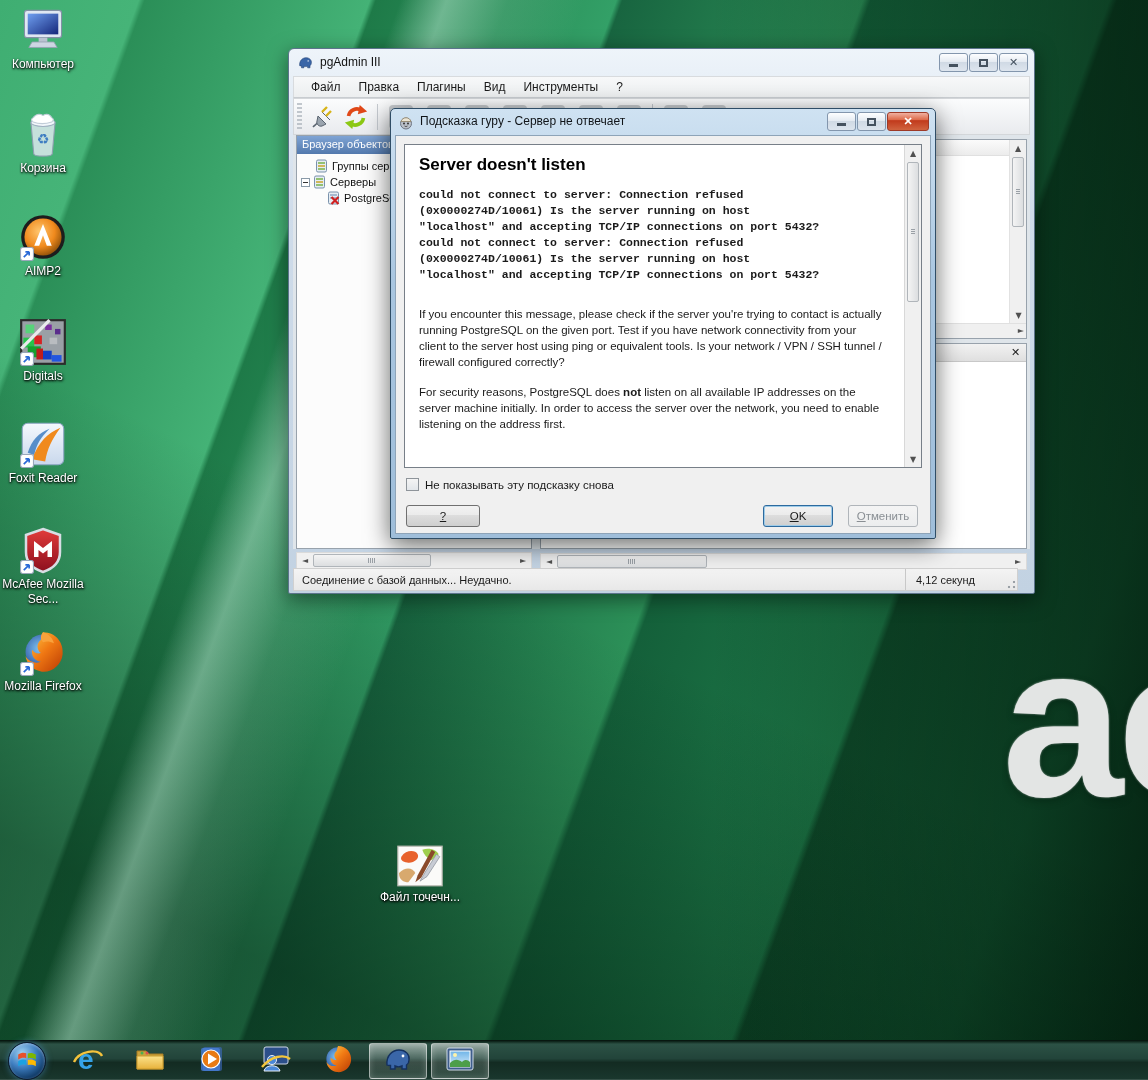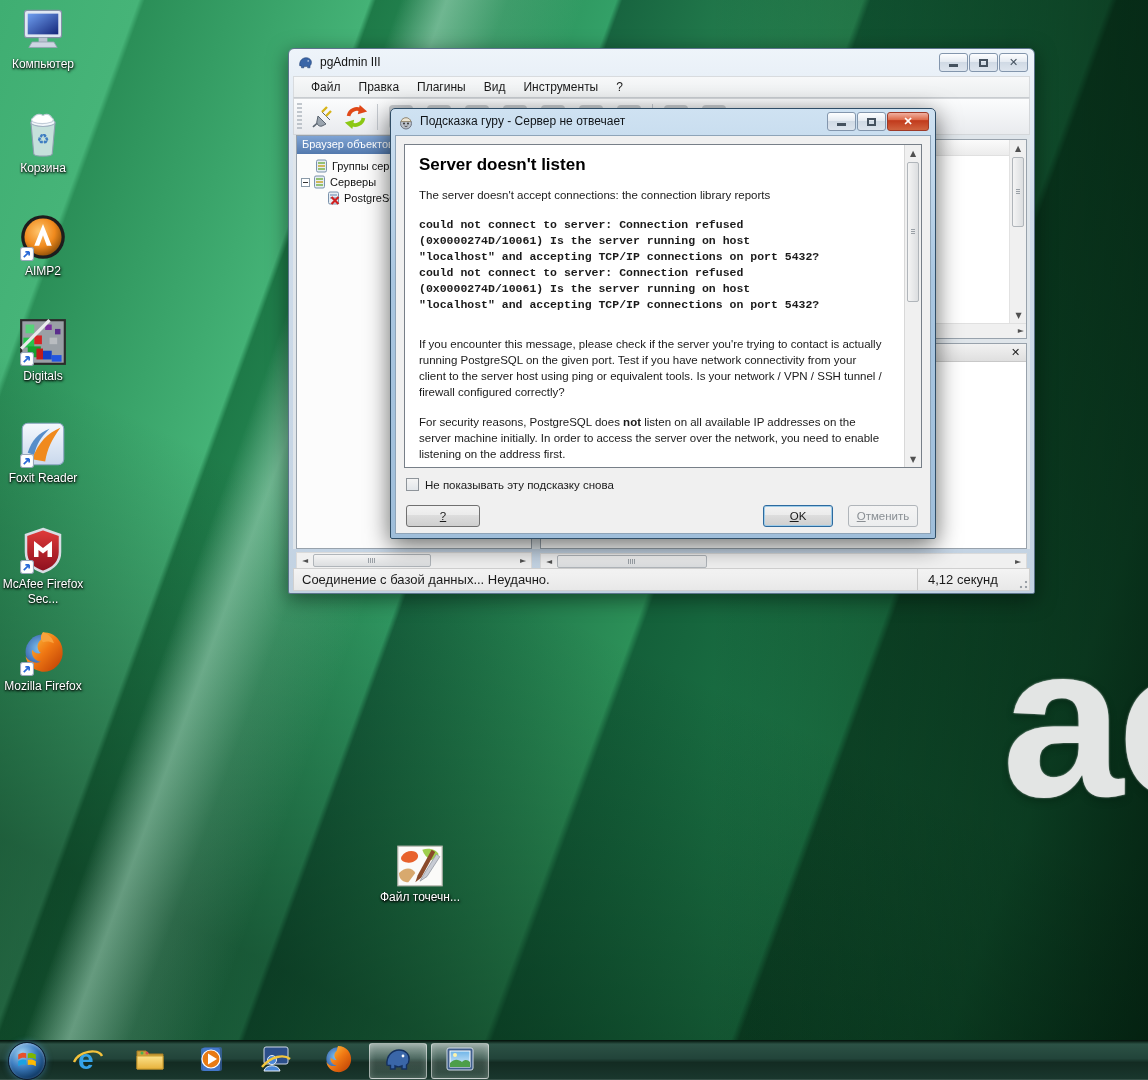--- a/index.html
+++ b/index.html
@@ -99,23 +99,23 @@
     align-items:center; justify-content:center; font-size:11px; color:#222; font-family:"DejaVu Sans", sans-serif; }
 
   .hscroll { position:absolute; bottom:-21px; height:17px; background:#f0f0f0; border:1px solid #dadada;
     display:flex; align-items:center; }
   .hs-arrow { width:16px; text-align:center; color:#505050; font-size:8px; font-family:"DejaVu Sans", sans-serif; flex:none; }
   .hs-thumb { height:13px; border:1px solid #b0b5ba; border-radius:2px;
     background:linear-gradient(#f4f4f4,#dcdee0); position:relative; flex:none; }
   .hs-thumb::after { content:""; position:absolute; top:3px; bottom:3px; left:50%; width:7px; margin-left:-4px;
     background:repeating-linear-gradient(90deg,#9aa0a6 0 1px, transparent 1px 2px); }
 
-  .pg-statusbar { position:absolute; left:4px; right:4px; bottom:2px; height:23px;
+  .pg-statusbar { position:absolute; left:4px; right:16px; bottom:2px; height:23px;
     background:linear-gradient(#f4f4f4,#e8e8e8); border:1px solid #d0d0d0;
-    font-size:13px; color:#1a1a1a; display:flex; align-items:center; }
+    font-size:11px; color:#1a1a1a; display:flex; align-items:center; }
   .sb-msg { padding-left:8px; flex:1; }
   .sb-cell { border-left:1px solid #c8c8c8; height:100%; display:flex; align-items:center;
     padding:0 10px; width:100px; flex:none; }
   .sb-grip { width:12px; height:100%; flex:none;
     background:
       radial-gradient(circle at 9px 18px, #9aa0a6 1px, transparent 1.6px),
       radial-gradient(circle at 9px 13px, #9aa0a6 1px, transparent 1.6px),
       radial-gradient(circle at 4px 18px, #9aa0a6 1px, transparent 1.6px); }
 
   
@@ -268,21 +268,21 @@
               <stop offset="1" stop-color="#8c0f1e"></stop>
             </linearGradient>
           </defs>
     <path d="M22 3 L39 9 V26 C39 37 31 43 22 46 C13 43 5 37 5 26 V9 Z" fill="url(#mc)" stroke="#d8dde4" stroke-width="2.5"></path>
     <path d="M13 31 V15 L22 22 L31 15 V31 H26.5 V24 L22 27.5 L17.5 24 V31 Z" fill="#fff"></path>
         </svg></span>
     <span class="lnk"><svg viewBox="0 0 13 13">
           <rect x="0.5" y="0.5" width="12" height="12" rx="2" fill="#fff" stroke="#9aa7bb"></rect>
           <path d="M3.5 9.5 L8.5 4.5 M8.5 4.5 H5 M8.5 4.5 V8" stroke="#2a6ad8" stroke-width="1.6" fill="none"></path>
         </svg></span></div>
-  <div class="lbl">McAfee Firefox Sec...</div>
+  <div class="lbl">McAfee Mozilla Sec...</div>
 </div>
 
 <div class="dicon" style="left:0;top:628px;">
   <div class="ic"><span><svg viewBox="0 0 44 44">
     <defs>
             <radialGradient id="gl" cx=".4" cy=".4" r=".7">
               <stop offset="0" stop-color="#7fc4f4"></stop>
               <stop offset="1" stop-color="#1c3f8f"></stop>
             </radialGradient>
     <linearGradient id="fxo" x1="0" y1="0" x2="1" y2="1">
@@ -466,21 +466,20 @@
       <span class="capbtn">
           <span class="gmax"></span>
         </span>
       <span class="capbtn close-red">✕</span>
     </span>
   </div>
   <div class="dlg-client">
     <div class="textview">
       <div class="tv-content">
         <h1>Server doesn't listen</h1>
-        <p>The server doesn't accept connections: the connection library reports</p>
         <div class="mono">could not connect to server: Connection refused
 (0x0000274D/10061) Is the server running on host
 "localhost" and accepting TCP/IP connections on port 5432?
 could not connect to server: Connection refused
 (0x0000274D/10061) Is the server running on host
 "localhost" and accepting TCP/IP connections on port 5432?</div>
         <p>If you encounter this message, please check if the server you're trying to contact is actually running PostgreSQL on the given port. Test if you have network connectivity from your client to the server host using ping or equivalent tools. Is your network / VPN / SSH tunnel / firewall configured correctly?</p>
         <p><span>For security reasons, PostgreSQL does </span><b>not</b><span> listen on all available IP addresses on the server machine initially. In order to access the server over the network, you need to enable listening on the address first.</span></p>
       </div>
       <div class="tv-scroll">

